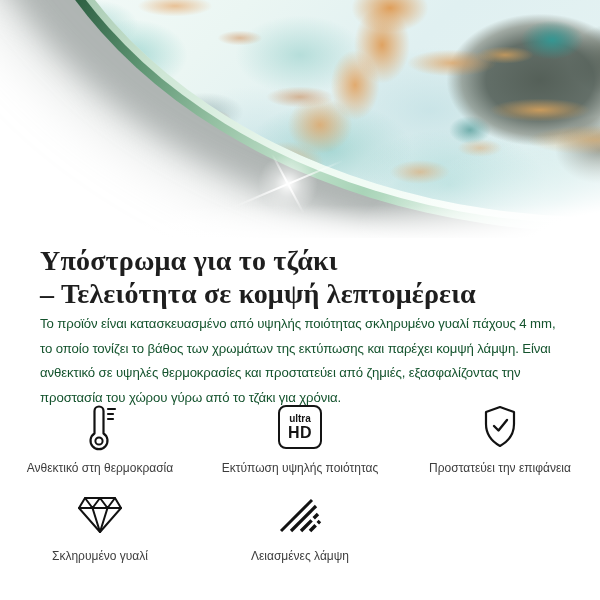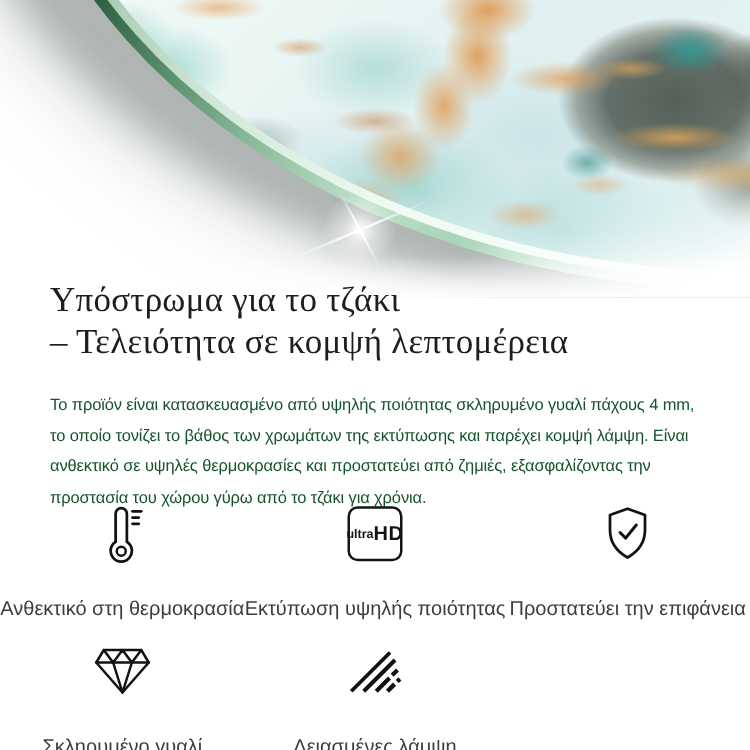--- a/index.html
+++ b/index.html
@@ -88,41 +88,41 @@
     background:radial-gradient(circle,rgba(255,255,255,1) 0%,rgba(255,255,255,0.45) 28%,rgba(255,255,255,0) 62%);}
   .sparkle .beam-a{position:absolute;left:-60px;top:-1px;width:120px;height:2px;
     background:linear-gradient(90deg,rgba(255,255,255,0),#fff 46%,#fff 54%,rgba(255,255,255,0));
     transform:rotate(-23deg);}
   .sparkle .beam-b{position:absolute;left:-34px;top:-1px;width:68px;height:2px;
     background:linear-gradient(90deg,rgba(255,255,255,0),#fff 46%,#fff 54%,rgba(255,255,255,0));
     transform:rotate(62deg);}
 
   
   .heading{
-    position:absolute;left:40px;top:224px;width:520px;
+    position:absolute;left:40px;top:244px;width:520px;
     font-family:"Liberation Serif",serif;font-size:28px;line-height:33px;
-    color:#1e1e1e;font-weight:400;letter-spacing:0.2px;
+    color:#1e1e1e;font-weight:700;letter-spacing:0.2px;
   }
   .body-text{
     position:absolute;left:40px;top:312px;width:528px;
     font-size:13.2px;line-height:24.6px;letter-spacing:-0.1px;color:#14532d;
   }
 
   
   .features{
     position:absolute;left:0;top:403px;width:600px;
     display:grid;grid-template-columns:repeat(3,1fr);row-gap:16px;
   }
   .cell{display:flex;flex-direction:column;align-items:center;}
   .icon-box{height:48px;display:flex;align-items:center;justify-content:center;}
-  .f-label{margin-top:28px;font-size:16px;color:#3d3d3d;white-space:nowrap;}
+  .f-label{margin-top:10px;font-size:12px;color:#3d3d3d;white-space:nowrap;}
 
   .hd-box{
     width:44px;height:44px;border:2.5px solid #141414;border-radius:8px;box-sizing:border-box;
-    display:flex;flex-direction:row;align-items:center;justify-content:center;color:#141414;
+    display:flex;flex-direction:column;align-items:center;justify-content:center;color:#141414;
   }
   .hd-top{font-size:10px;font-weight:700;line-height:11px;}
   .hd-bottom{font-size:16px;font-weight:700;line-height:17px;letter-spacing:0.5px;}
 
   svg.fi{display:block;}
 </style>
 </head>
 <body>
 
 <div class="page">

